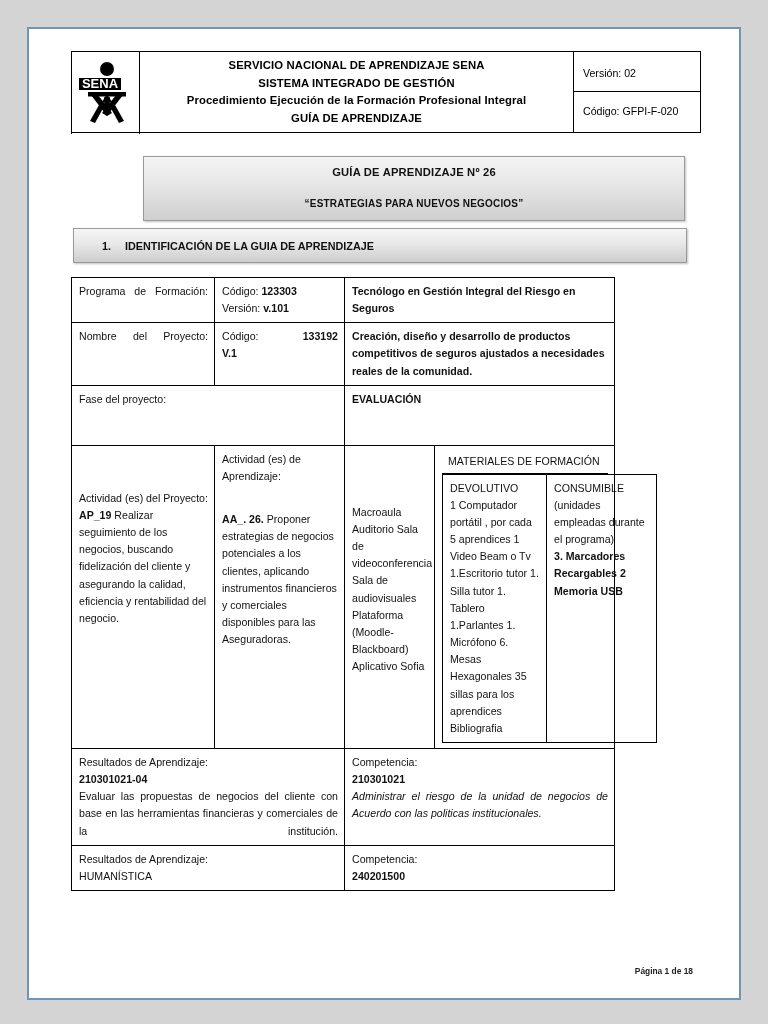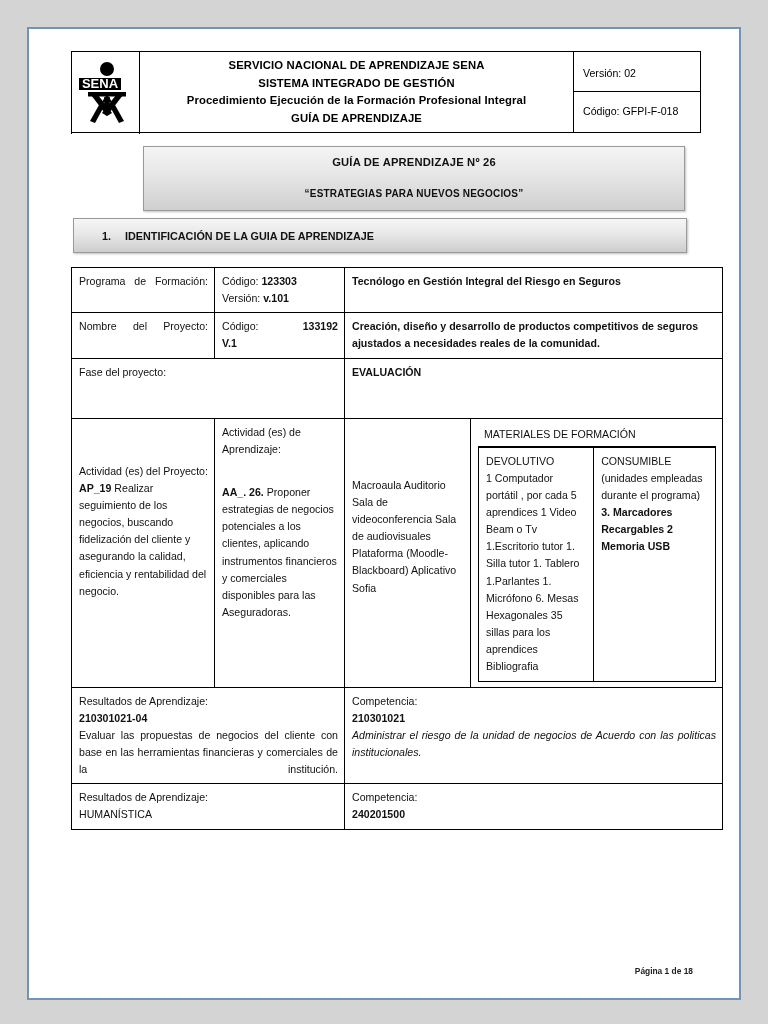--- a/index.html
+++ b/index.html
@@ -55,21 +55,21 @@
 
   
   .sena {
     position: relative;
     width: 60px; height: 62px;
   }
   .sena svg { display: block; }
 
   
   .titlebox {
-    margin: 13px 0 0 72px;
+    margin: 23px 0 0 72px;
     width: 542px;
     border: 1px solid #9a9a9a;
     background: linear-gradient(to bottom, #f4f4f4 0%, #e6e6e6 45%, #cfcfcf 100%);
     box-shadow: 1px 1px 2px rgba(0,0,0,0.25);
     padding: 9px 6px 11px 6px;
     text-align: center;
   }
   .titlebox .t1 {
     font-size: 11.2px; font-weight: bold; color: #111;
     letter-spacing: 0.2px;
@@ -87,21 +87,21 @@
     padding: 7px 6px 8px 28px;
   }
   .sectionbox span {
     font-size: 10.8px; font-weight: bold; color: #111;
   }
   .sectionbox .num { margin-right: 14px; }
 
   
   table.main {
     margin-top: 14px;
-    width: 652px;
+    width: 544px;
     border-collapse: collapse;
     table-layout: fixed;
     padding-left: 16px;
   }
   table.main td {
     border: 1.3px solid #000;
     vertical-align: top;
     padding: 5px 6px 5px 7px;
     font-size: 10.6px;
     line-height: 1.62;
@@ -163,21 +163,21 @@
           </div>
         </td>
         <td class="title-cell" rowspan="2">
           <div class="title-line">SERVICIO NACIONAL DE APRENDIZAJE SENA</div>
           <div class="title-line">SISTEMA INTEGRADO DE GESTIÓN</div>
           <div class="title-line">Procedimiento Ejecución de la Formación Profesional Integral</div>
           <div class="title-line">GUÍA DE APRENDIZAJE</div>
         </td>
         <td class="ver-cell nopad">
           <div class="ver-row ver-div">Versión: 02</div>
-          <div class="ver-row">Código: GFPI-F-018</div>
+          <div class="ver-row">Código: GFPI-F-020</div>
         </td>
       </tr>
       <tr></tr>
     </tbody>
       </table>
 
     <div class="titlebox">
       <div class="t1">GUÍA DE APRENDIZAJE Nº 26</div>
       <div class="t2">“ESTRATEGIAS PARA  NUEVOS NEGOCIOS”</div>
     </div>

